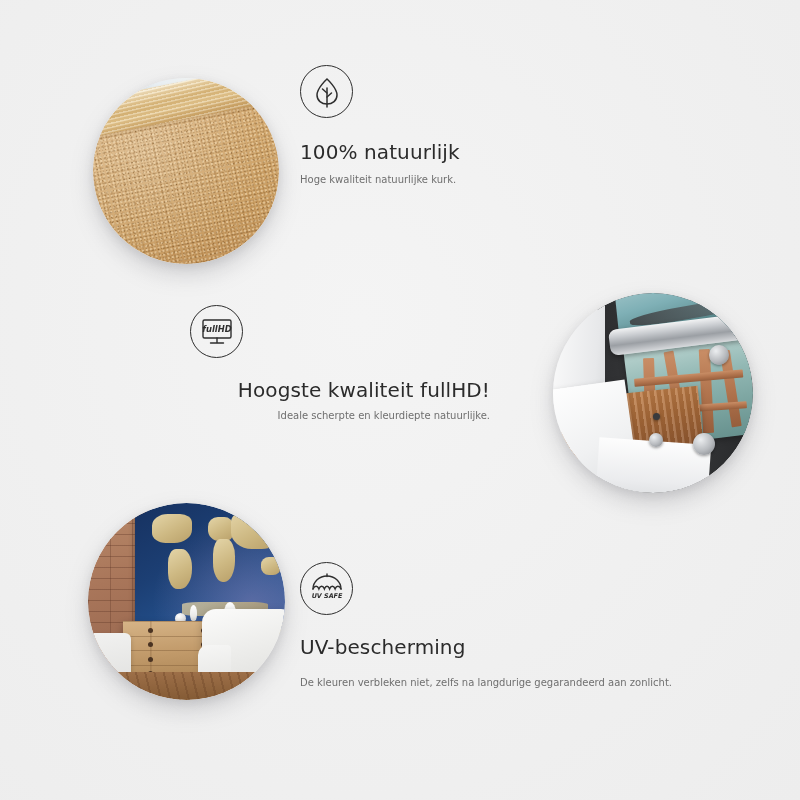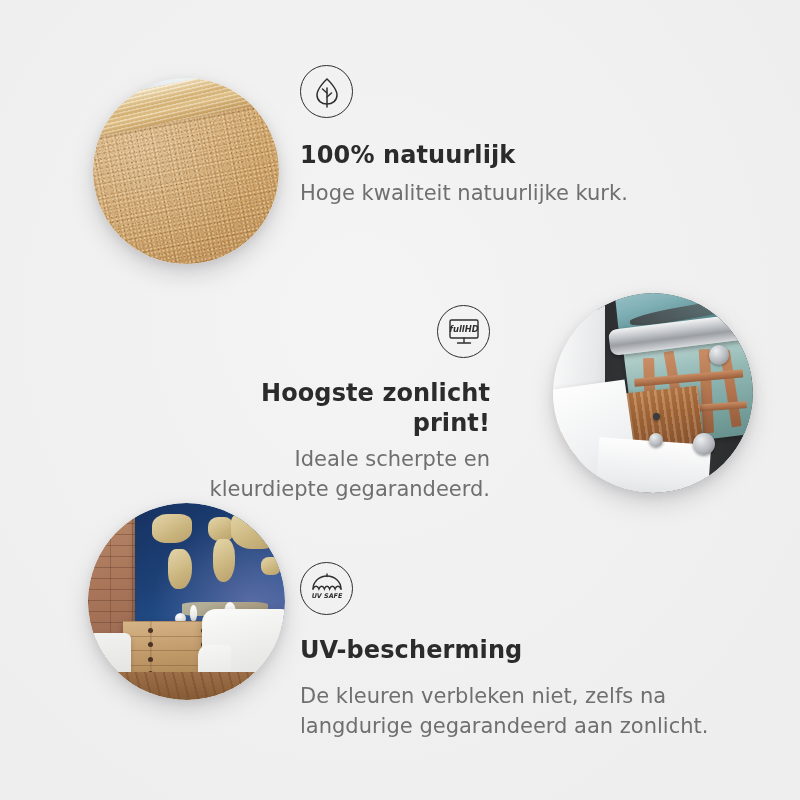--- a/index.html
+++ b/index.html
@@ -237,39 +237,39 @@
 
   .badge {
     width: 53px; height: 53px;
     border-radius: 50%;
     border: 1.8px solid #2e2e2e;
     display: flex; align-items: center; justify-content: center;
   }
   .badge svg { display: block; }
 
   .feature-title {
-    font-size: 24px;
-    font-weight: bold;
+    font-size: 20px;
+    font-weight: normal;
     color: #2b2b2b;
     letter-spacing: 0.1px;
     line-height: 1.25;
   }
   .feature-desc {
-    font-size: 21px;
+    font-size: 10px;
     color: #6f6f6f;
     line-height: 1.45;
     font-weight: normal;
   }
 
   #feature-natural { left: 300px; top: 65px; width: 400px; text-align: left; }
   #feature-natural .badge { margin-bottom: 22px; }
   #feature-natural .feature-title { margin-bottom: 8px; }
 
   #feature-print { left: 190px; top: 305px; width: 300px; text-align: right; }
-  #feature-print .badge-wrap { display: flex; justify-content: flex-end; margin-bottom: 20px; }
+  #feature-print .badge-wrap { display: flex; justify-content: flex-start; margin-bottom: 20px; }
   #feature-print .feature-title { margin-bottom: 6px; }
 
   #feature-uv { left: 300px; top: 562px; width: 420px; text-align: left; }
   #feature-uv .badge { margin-bottom: 20px; justify-content: center; }
   #feature-uv .feature-title { margin-bottom: 16px; }
 </style>
 </head>
 <body>
 
 <div class="stage">
@@ -360,22 +360,22 @@
     <div class="badge-wrap">
       <div class="badge">
         <svg width="34" height="30" viewBox="0 0 34 30" fill="none" stroke="#2e2e2e" stroke-width="1.4" stroke-linecap="round">
           <rect x="3" y="3" width="28" height="18" rx="1.5"></rect>
           <line x1="17" y1="21" x2="17" y2="25.5"></line>
           <line x1="10.5" y1="26" x2="23.5" y2="26"></line>
           <text x="17" y="15.2" font-family="'DejaVu Sans','Liberation Sans',sans-serif" font-size="8.4" font-style="italic" font-weight="bold" fill="#2e2e2e" stroke="none" text-anchor="middle">fullHD</text>
         </svg>
       </div>
     </div>
-    <div class="feature-title">Hoogste zonlicht print!</div>
-    <div class="feature-desc">Ideale scherpte en kleurdiepte gegarandeerd.</div>
+    <div class="feature-title">Hoogste kwaliteit fullHD!</div>
+    <div class="feature-desc">Ideale scherpte en kleurdiepte natuurlijke.</div>
   </div>
 
   <div class="feature" id="feature-uv">
     <div class="badge">
       <svg width="38" height="34" viewBox="0 0 38 34" fill="none" stroke="#2e2e2e" stroke-width="1.4" stroke-linecap="round">
         <path d="M5 17 C5 9.5 11.3 4 19 4 C26.7 4 33 9.5 33 17"></path>
         <path d="M5 17 C6.8 13.3 9.5 13.3 10.9 17 C12.3 13.3 15 13.3 16.4 17
                  C17.8 13.3 20.2 13.3 21.6 17 C23 13.3 25.7 13.3 27.1 17
                  C28.5 13.3 31.2 13.3 33 17"></path>
         <line x1="19" y1="2" x2="19" y2="4.5"></line>

